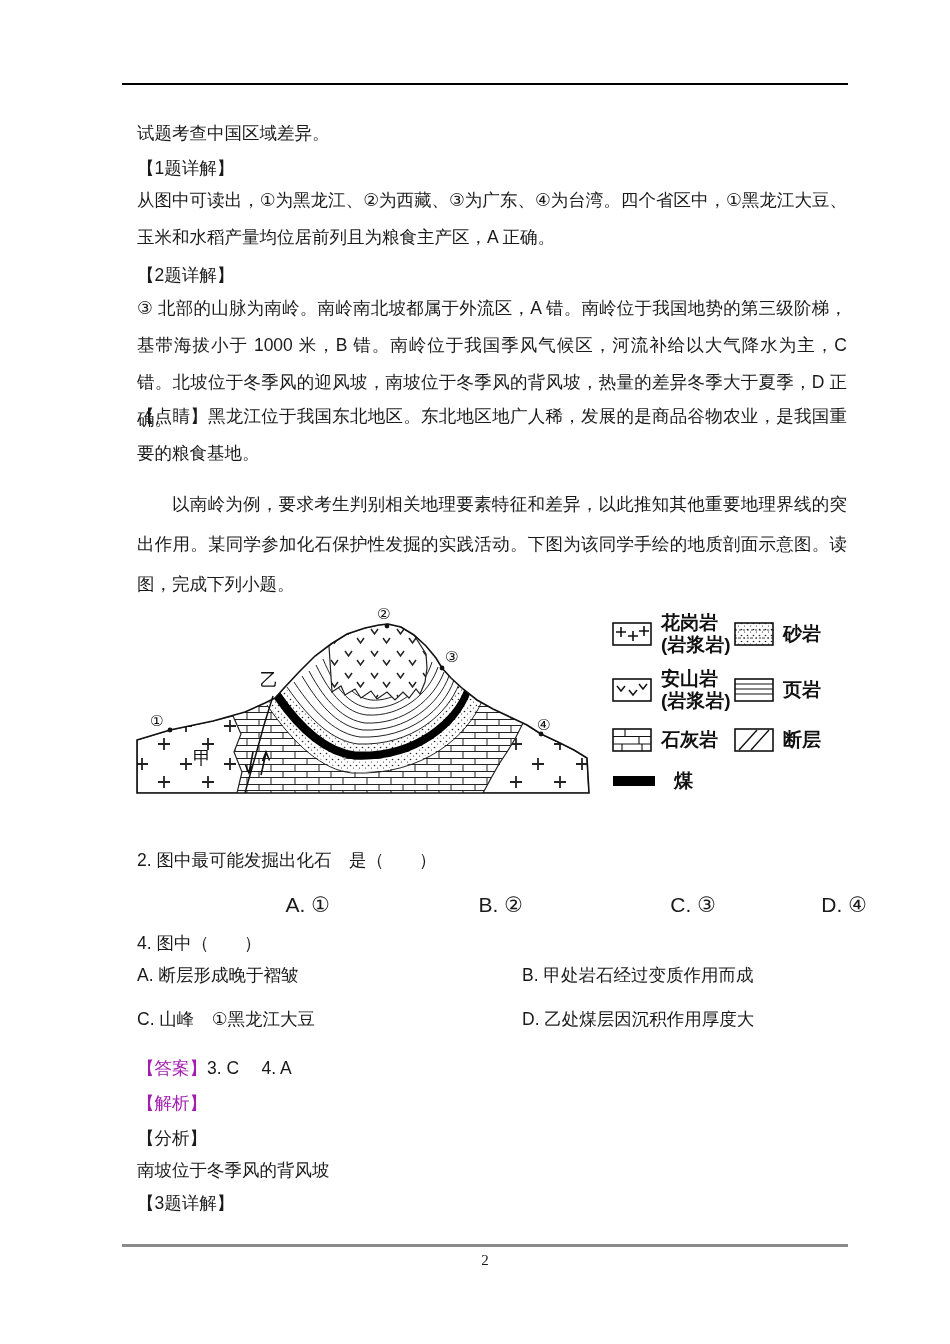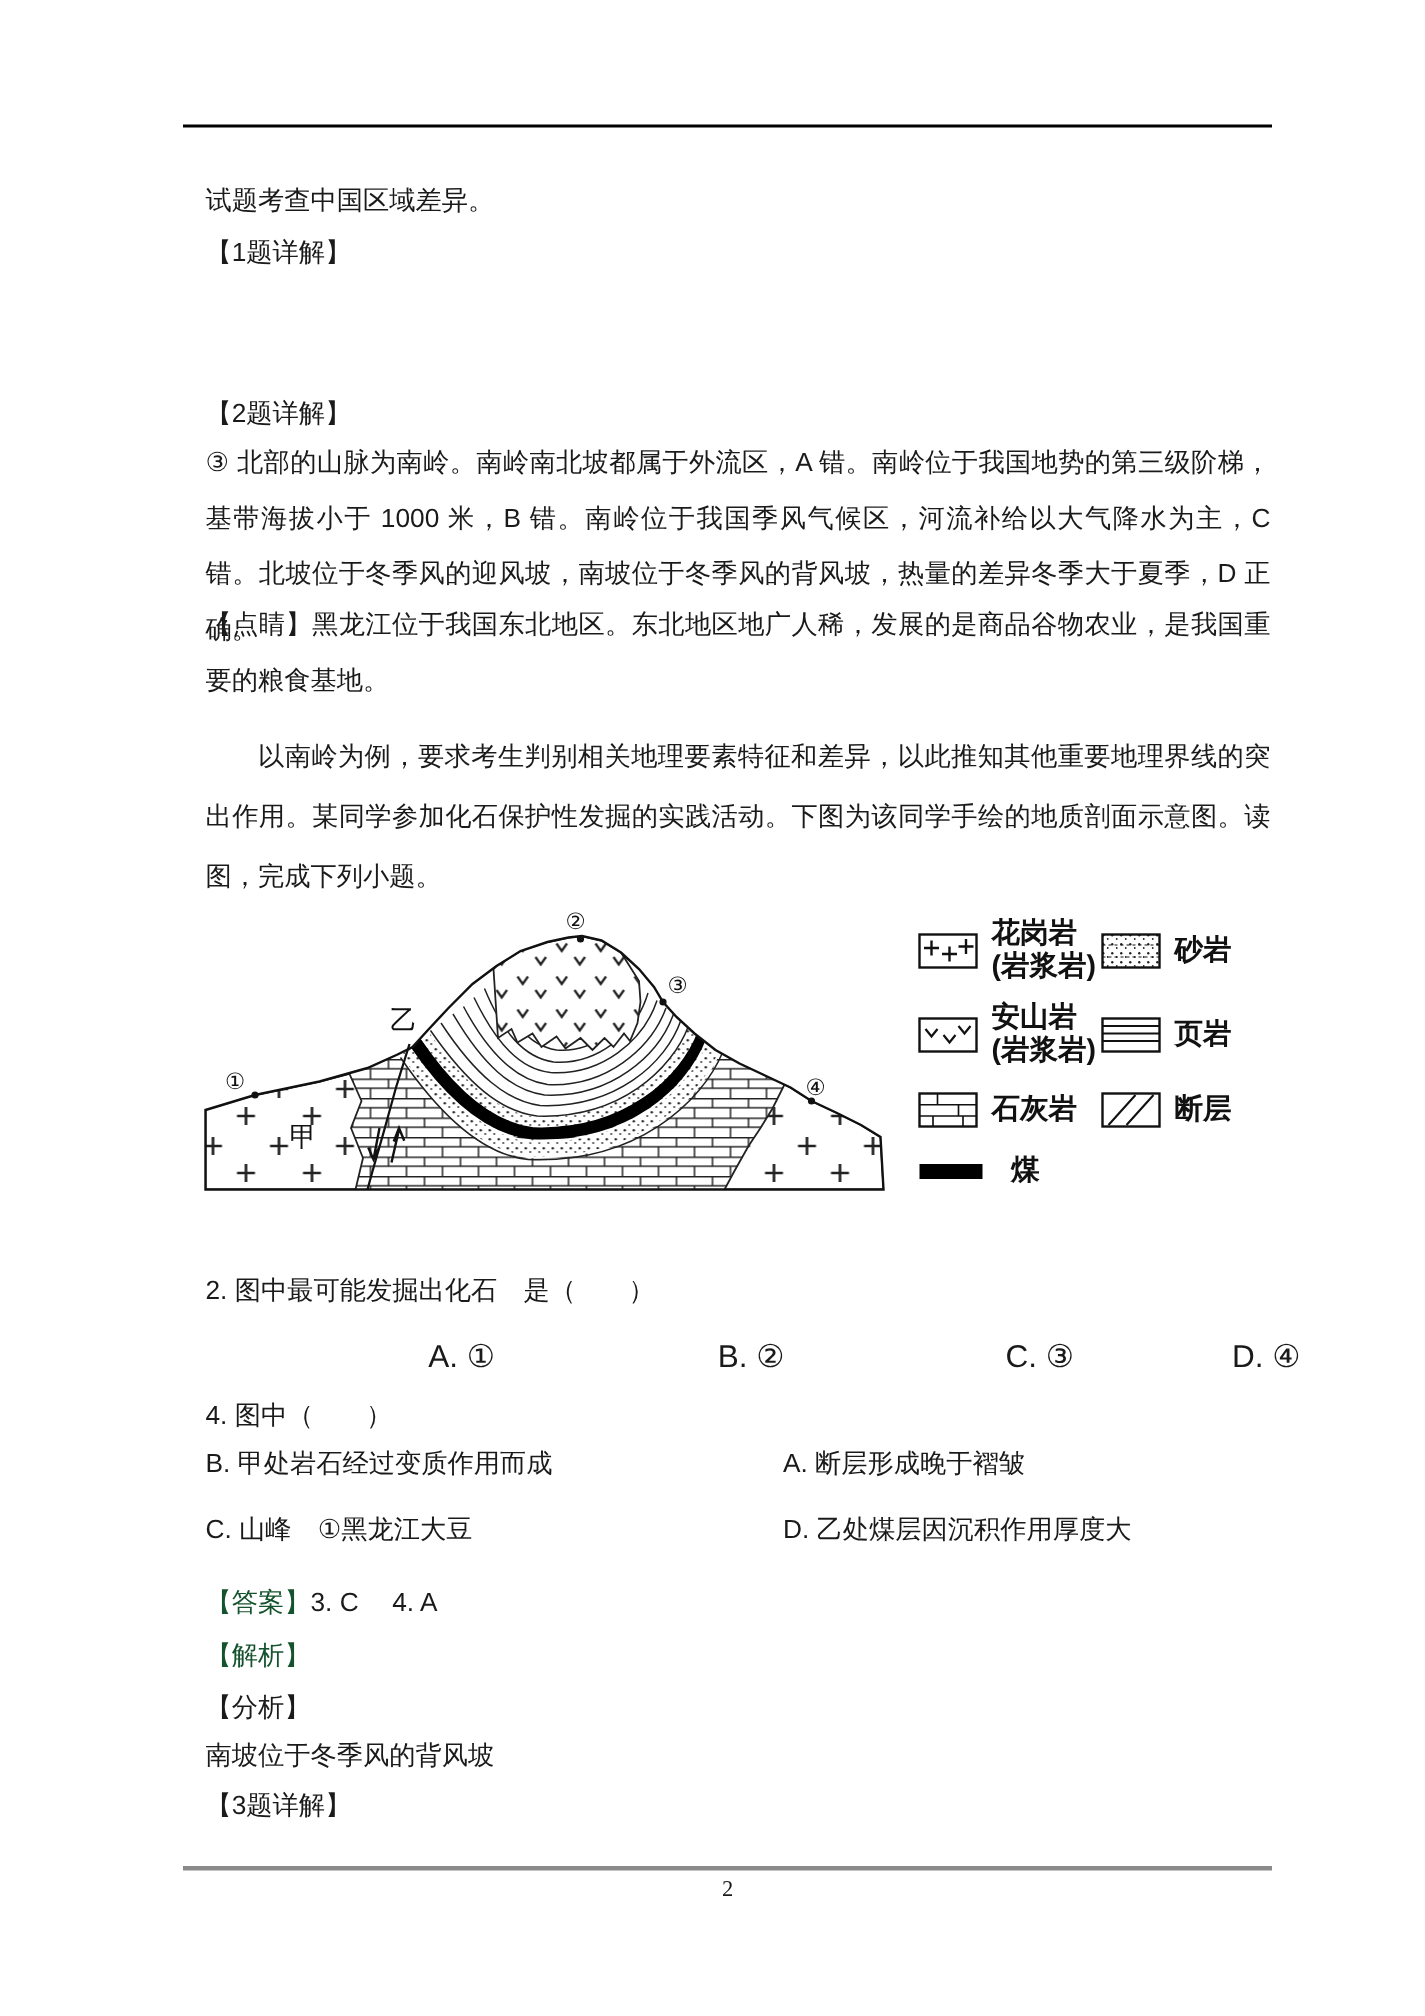--- a/index.html
+++ b/index.html
@@ -9,21 +9,21 @@
     color:#1a1a1a; overflow:hidden;
   }
   .rule-top { position:absolute; left:122px; top:83px; width:726px; height:2px; background:#000; }
   .rule-bottom { position:absolute; left:122px; top:1244px; width:726px; height:3px; background:#8a8a8a; }
   .pagenum { position:absolute; left:122px; top:1248px; width:726px; text-align:center;
              font-size:15px; line-height:24px; font-family:"Liberation Serif","DejaVu Serif",serif; }
   .tb { position:absolute; left:137px; width:710px; margin:0;
         font-size:17.5px; line-height:37px; text-align:justify; }
   .tb.single { text-align:left; white-space:nowrap; }
   .lead { font-weight:400; text-indent:2em; line-height:40px; }
-  .blue { color:#14532d; }
+  .blue { color:#a21caf; }
   .optgrid4 { position:absolute; left:137px; width:730px; display:grid;
               grid-template-columns:193px 193px 193px auto; font-size:21px; line-height:26px;text-align:right; }
   .optgrid2 { position:absolute; left:137px; width:730px; display:grid;
               grid-template-columns:385px auto; font-size:17.5px; line-height:26px; }
   .diagram-wrap { position:absolute; left:133px; top:602px; width:470px; height:200px; }
   .legend { position:absolute; left:612px; top:612px; width:262px; height:190px;
             font-weight:700; color:#111; }
   .lg-item { position:absolute; display:flex; align-items:center; gap:9px; }
   .lg-label { font-size:19px; line-height:22px; white-space:nowrap; }
   .lg-label .sub { display:block; }
@@ -31,20 +31,21 @@
 </style>
 </head>
 <body>
 
 <div class="page">
 
   <div class="rule-top"></div>
 
   <p class="tb single" style="top:115px">试题考查中国区域差异。</p>
   <p class="tb single" style="top:150px">【1题详解】</p>
+  <p class="tb" style="top:182px">从图中可读出，①为黑龙江、②为西藏、③为广东、④为台湾。四个省区中，①黑龙江大豆、玉米和水稻产量均位居前列且为粮食主产区，A 正确。</p>
   <p class="tb single" style="top:257px">【2题详解】</p>
   <p class="tb" style="top:290px">③ 北部的山脉为南岭。南岭南北坡都属于外流区，A 错。南岭位于我国地势的第三级阶梯，基带海拔小于 1000 米，B 错。南岭位于我国季风气候区，河流补给以大气降水为主，C 错。北坡位于冬季风的迎风坡，南坡位于冬季风的背风坡，热量的差异冬季大于夏季，D 正确。</p>
   <p class="tb" style="top:398px">【点睛】黑龙江位于我国东北地区。东北地区地广人稀，发展的是商品谷物农业，是我国重要的粮食基地。</p>
   <p class="tb lead" style="top:484px">以南岭为例，要求考生判别相关地理要素特征和差异，以此推知其他重要地理界线的突出作用。某同学参加化石保护性发掘的实践活动。下图为该同学手绘的地质剖面示意图。读图，完成下列小题。</p>
 
   <div class="diagram-wrap">
     <svg width="470" height="200" viewBox="0 0 470 200">
       <defs>
         <pattern id="pBrick" width="24" height="13" patternUnits="userSpaceOnUse">
           <rect width="24" height="13" fill="#fff"></rect>
@@ -177,22 +178,22 @@
 
   <p class="tb single" style="top:842px">2. 图中最可能发掘出化石　是（　　）</p>
   <div class="optgrid4" style="top:892px">
     <span>A. ①</span>
     <span>B. ②</span>
     <span>C. ③</span>
     <span>D. ④</span>
   </div>
   <p class="tb single" style="top:925px">4. 图中（　　）</p>
   <div class="optgrid2" style="top:962px">
+    <span>A. 断层形成晚于褶皱</span>
     <span>B. 甲处岩石经过变质作用而成</span>
-    <span>A. 断层形成晚于褶皱</span>
   </div>
   <div class="optgrid2" style="top:1006px">
     <span>C. 山峰　①黑龙江大豆</span>
     <span>D. 乙处煤层因沉积作用厚度大</span>
   </div>
 
   <p class="tb single" style="top:1050px">
     <span class="blue">【答案】</span><span>3. C　 4. A</span>
   </p>
   <p class="tb single blue" style="top:1085px">【解析】</p>

